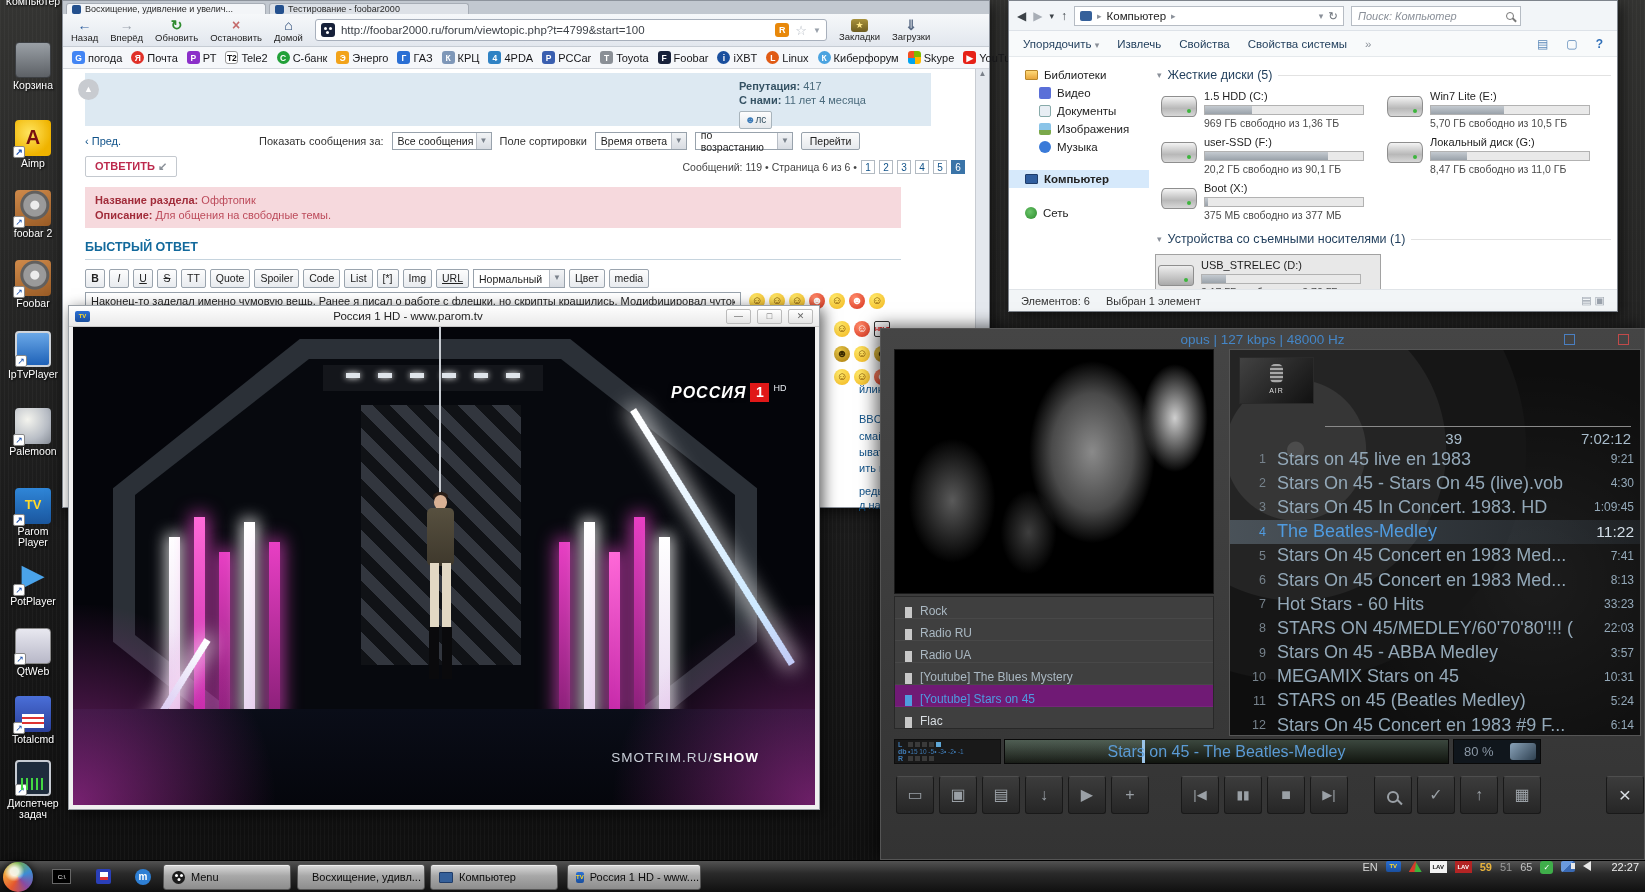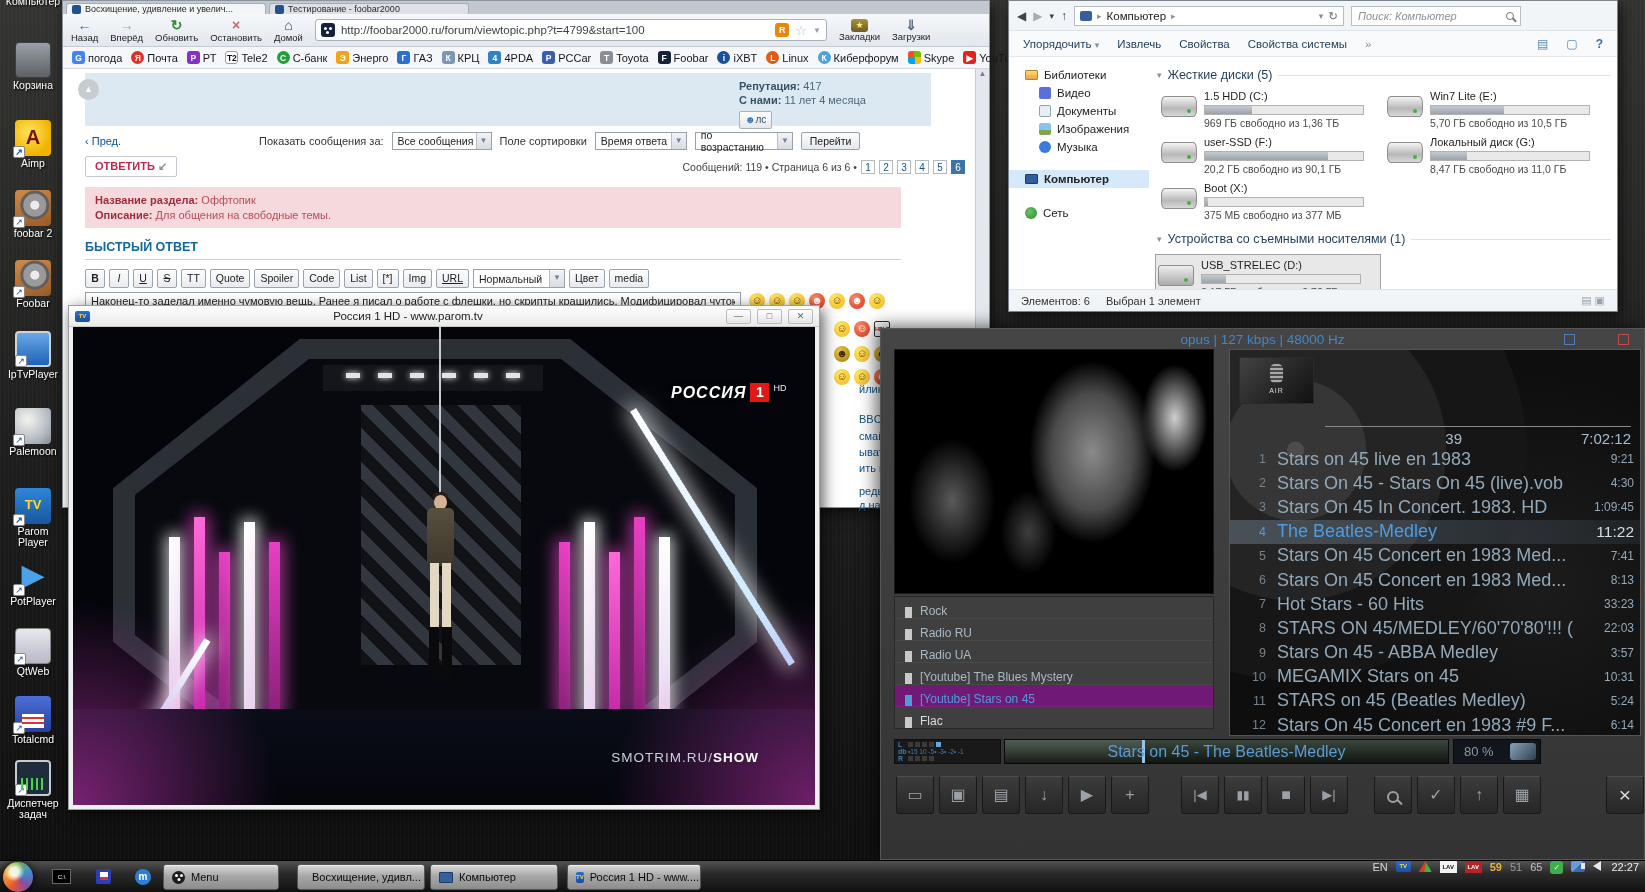--- a/index.html
+++ b/index.html
@@ -231,21 +231,21 @@
 .tray{position:absolute;right:6px;top:0;height:32px;display:flex;gap:8px;font-size:11px;color:#ccc}
 .tr-en{color:#d8d8d8}
 .tr-aimp{width:13px;height:11px;background:linear-gradient(100deg,#d83a2a 45%,#3cb43c 55%);clip-path:polygon(50% 0,100% 100%,0 100%)}
 .tr-lav{width:17px;height:12px;background:#f2f2f2;color:#111;font-size:6px;font-weight:bold;text-align:center;line-height:12px}
 .tr-lavr{background:#b32424;color:#fff}
 .tr-t1{color:#e8b33c;font-weight:bold}.tr-t2{color:#9a9a9a}.tr-t3{color:#c2c2c2}
 .tr-ej{width:13px;height:13px;border-radius:3px;background:#3fae4a;color:#fff;font-size:8px;text-align:center;line-height:13px}
 .tr-net{width:14px;height:11px;background:linear-gradient(135deg,#6a9ade 50%,#3a6ab4 50%);border-radius:2px}
 .tr-spk{width:0;height:0;border-top:5px solid transparent;border-bottom:5px solid transparent;border-right:8px solid #e8e8e8;position:relative}
 .tr-spk::after{content:"";position:absolute;left:-12px;top:-3px;width:4px;height:6px;background:#e8e8e8}
-.tr-clock{color:#eee;margin-left:2px}
+.tr-clock{color:#eee;margin-left:12px}
 </style>
 </head>
 <body>
 
 <div id="screen">
 
   <div class="di" style="top:-6px">
     <div class="lbl">Компьютер</div>
   </div>
   <div class="di" style="top:42px">
@@ -865,21 +865,21 @@
     <div class="fbtn" style="left:579px"><span>↑</span></div>
     <div class="fbtn" style="left:622px"><span>▦</span></div>
     <div class="fbtn bright" style="left:725px"><span>×</span></div>
   </div>
 
   <div id="taskbar">
     <div class="orb"></div>
     <div class="qli ql-cmd">C:\</div>
     <div class="qli ql-flop"></div>
     <div class="qli ql-m">m</div>
-    <div class="task" style="left:163px;width:116px">
+    <div class="task" style="left:163px;width:128px">
       <span class="ti-paw"></span>
         <span>Menu</span>
     </div>
     <div class="task" style="left:297px;width:128px">
       <span class="ti-orb"></span>
         <span>Восхищение, удивл...</span>
     </div>
     <div class="task" style="left:430px;width:128px">
       <span class="ti-pc"></span>
         <span>Компьютер</span>

